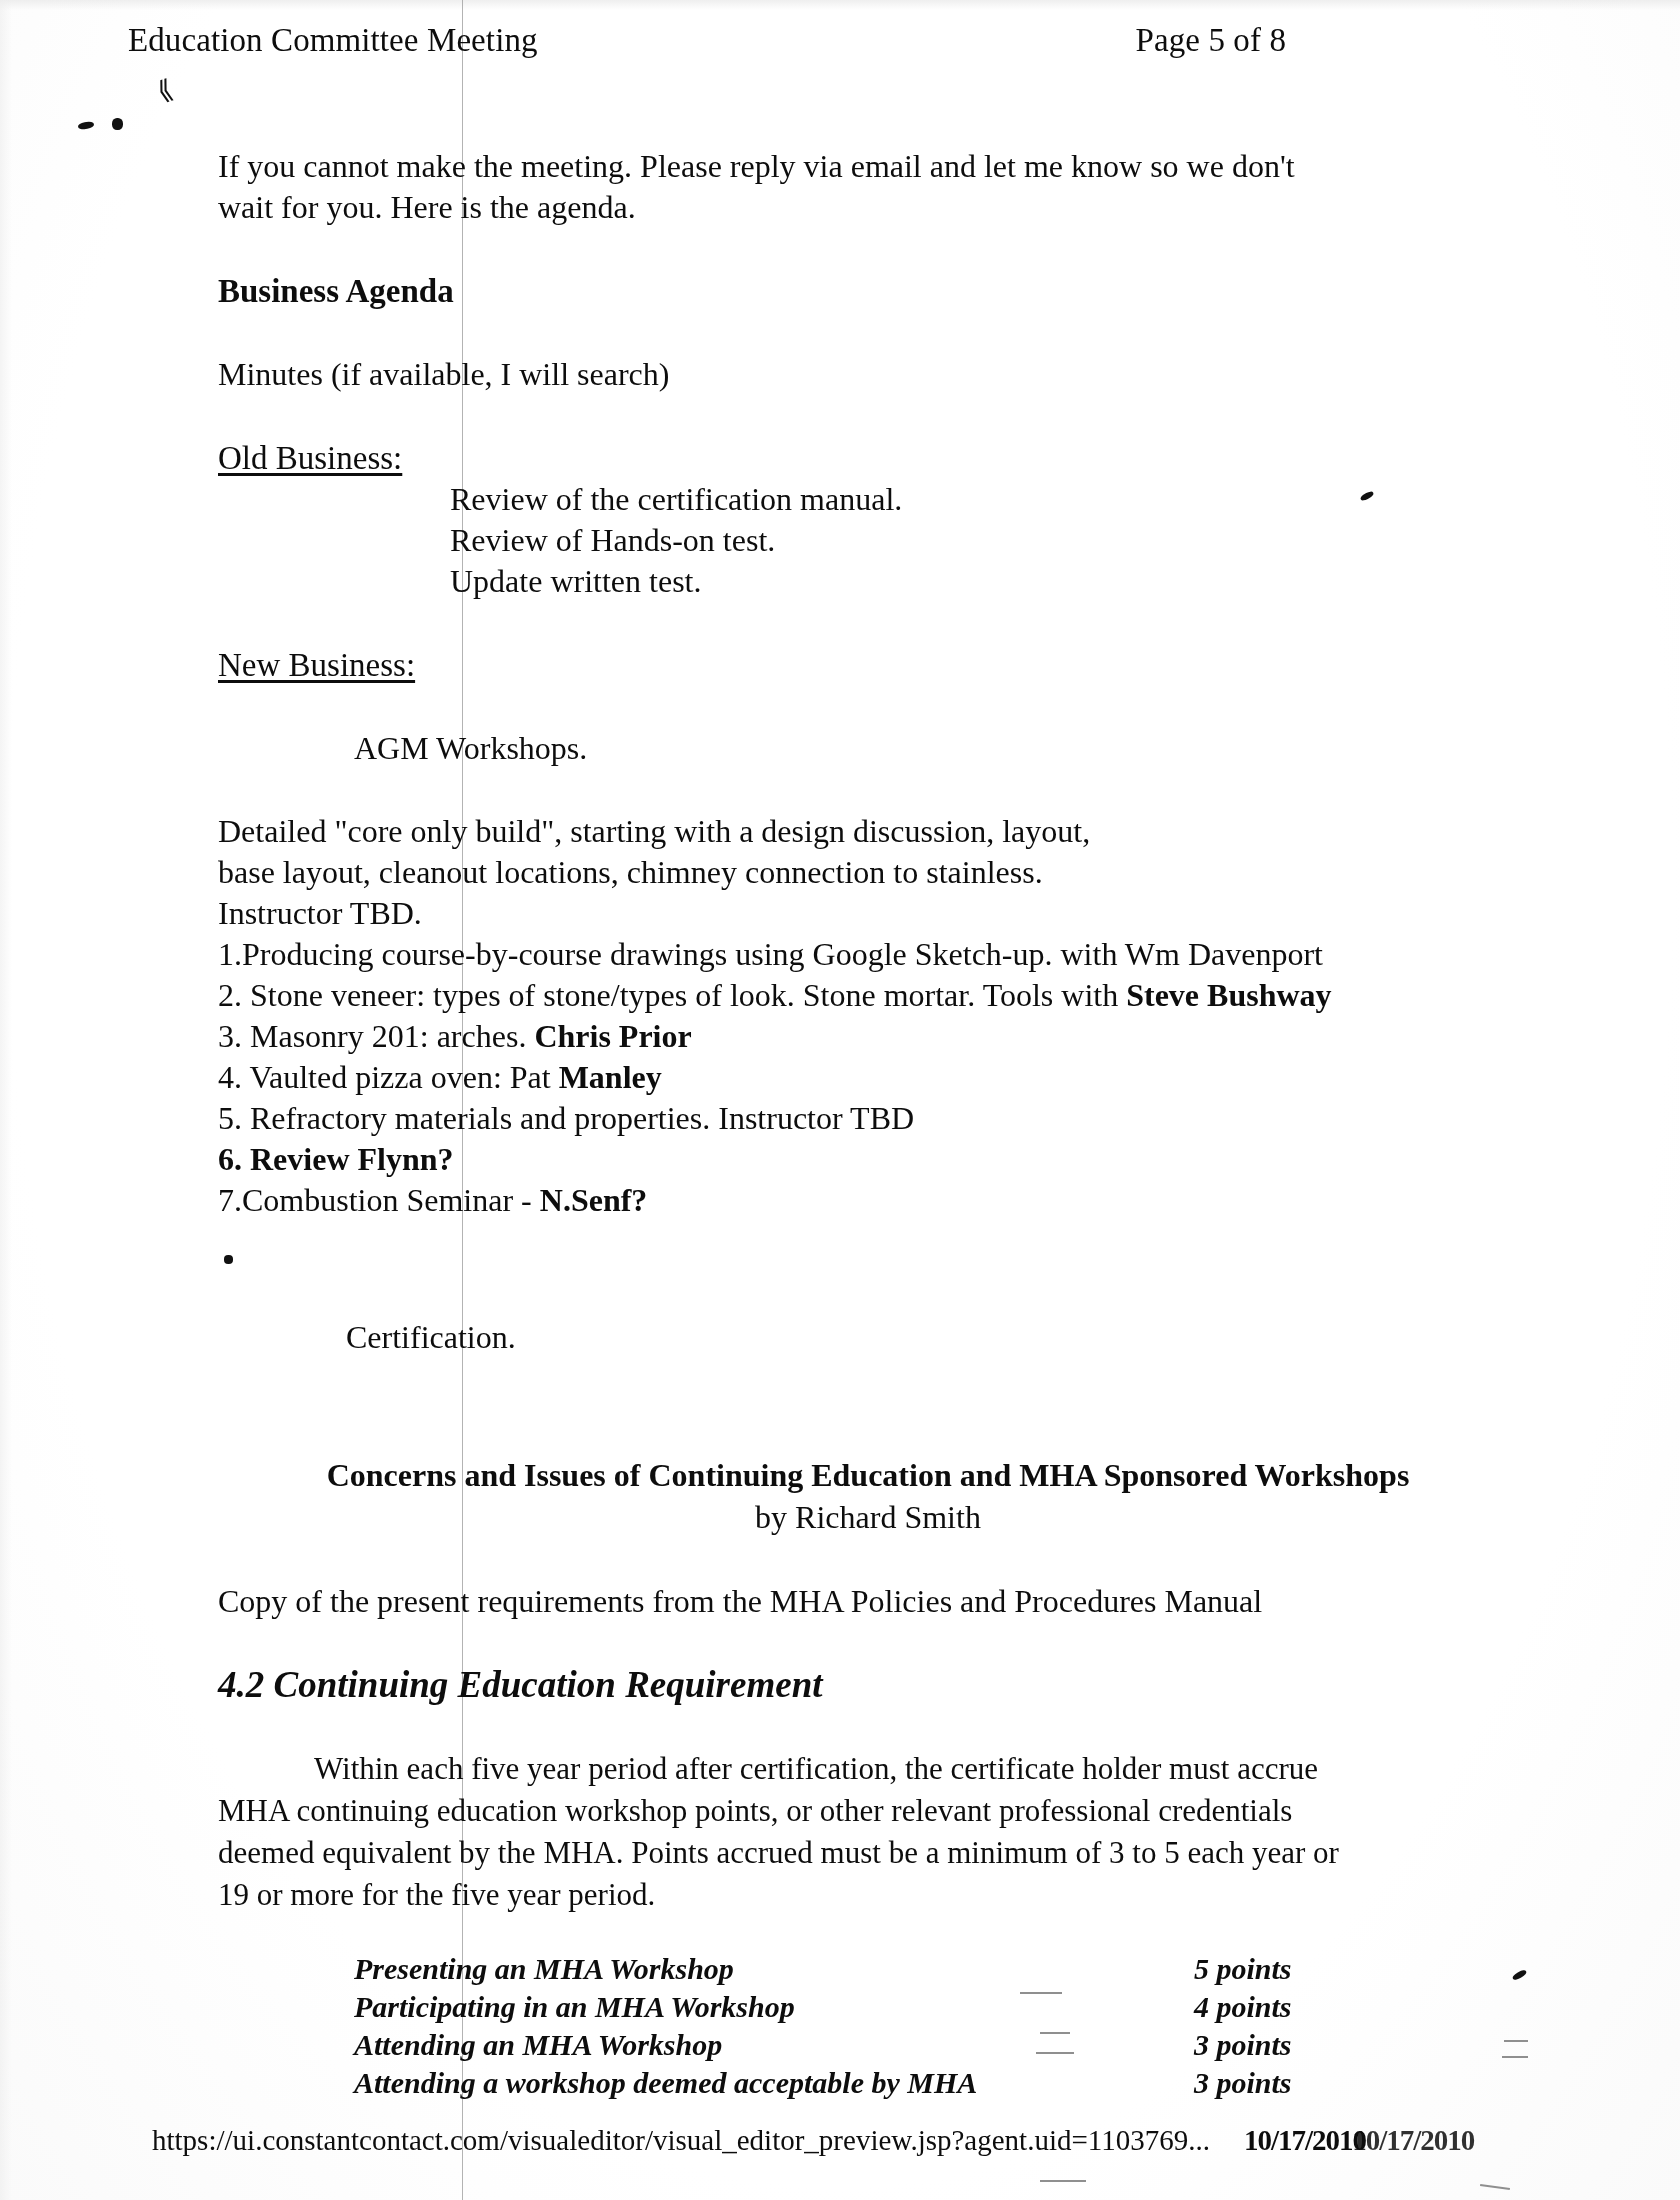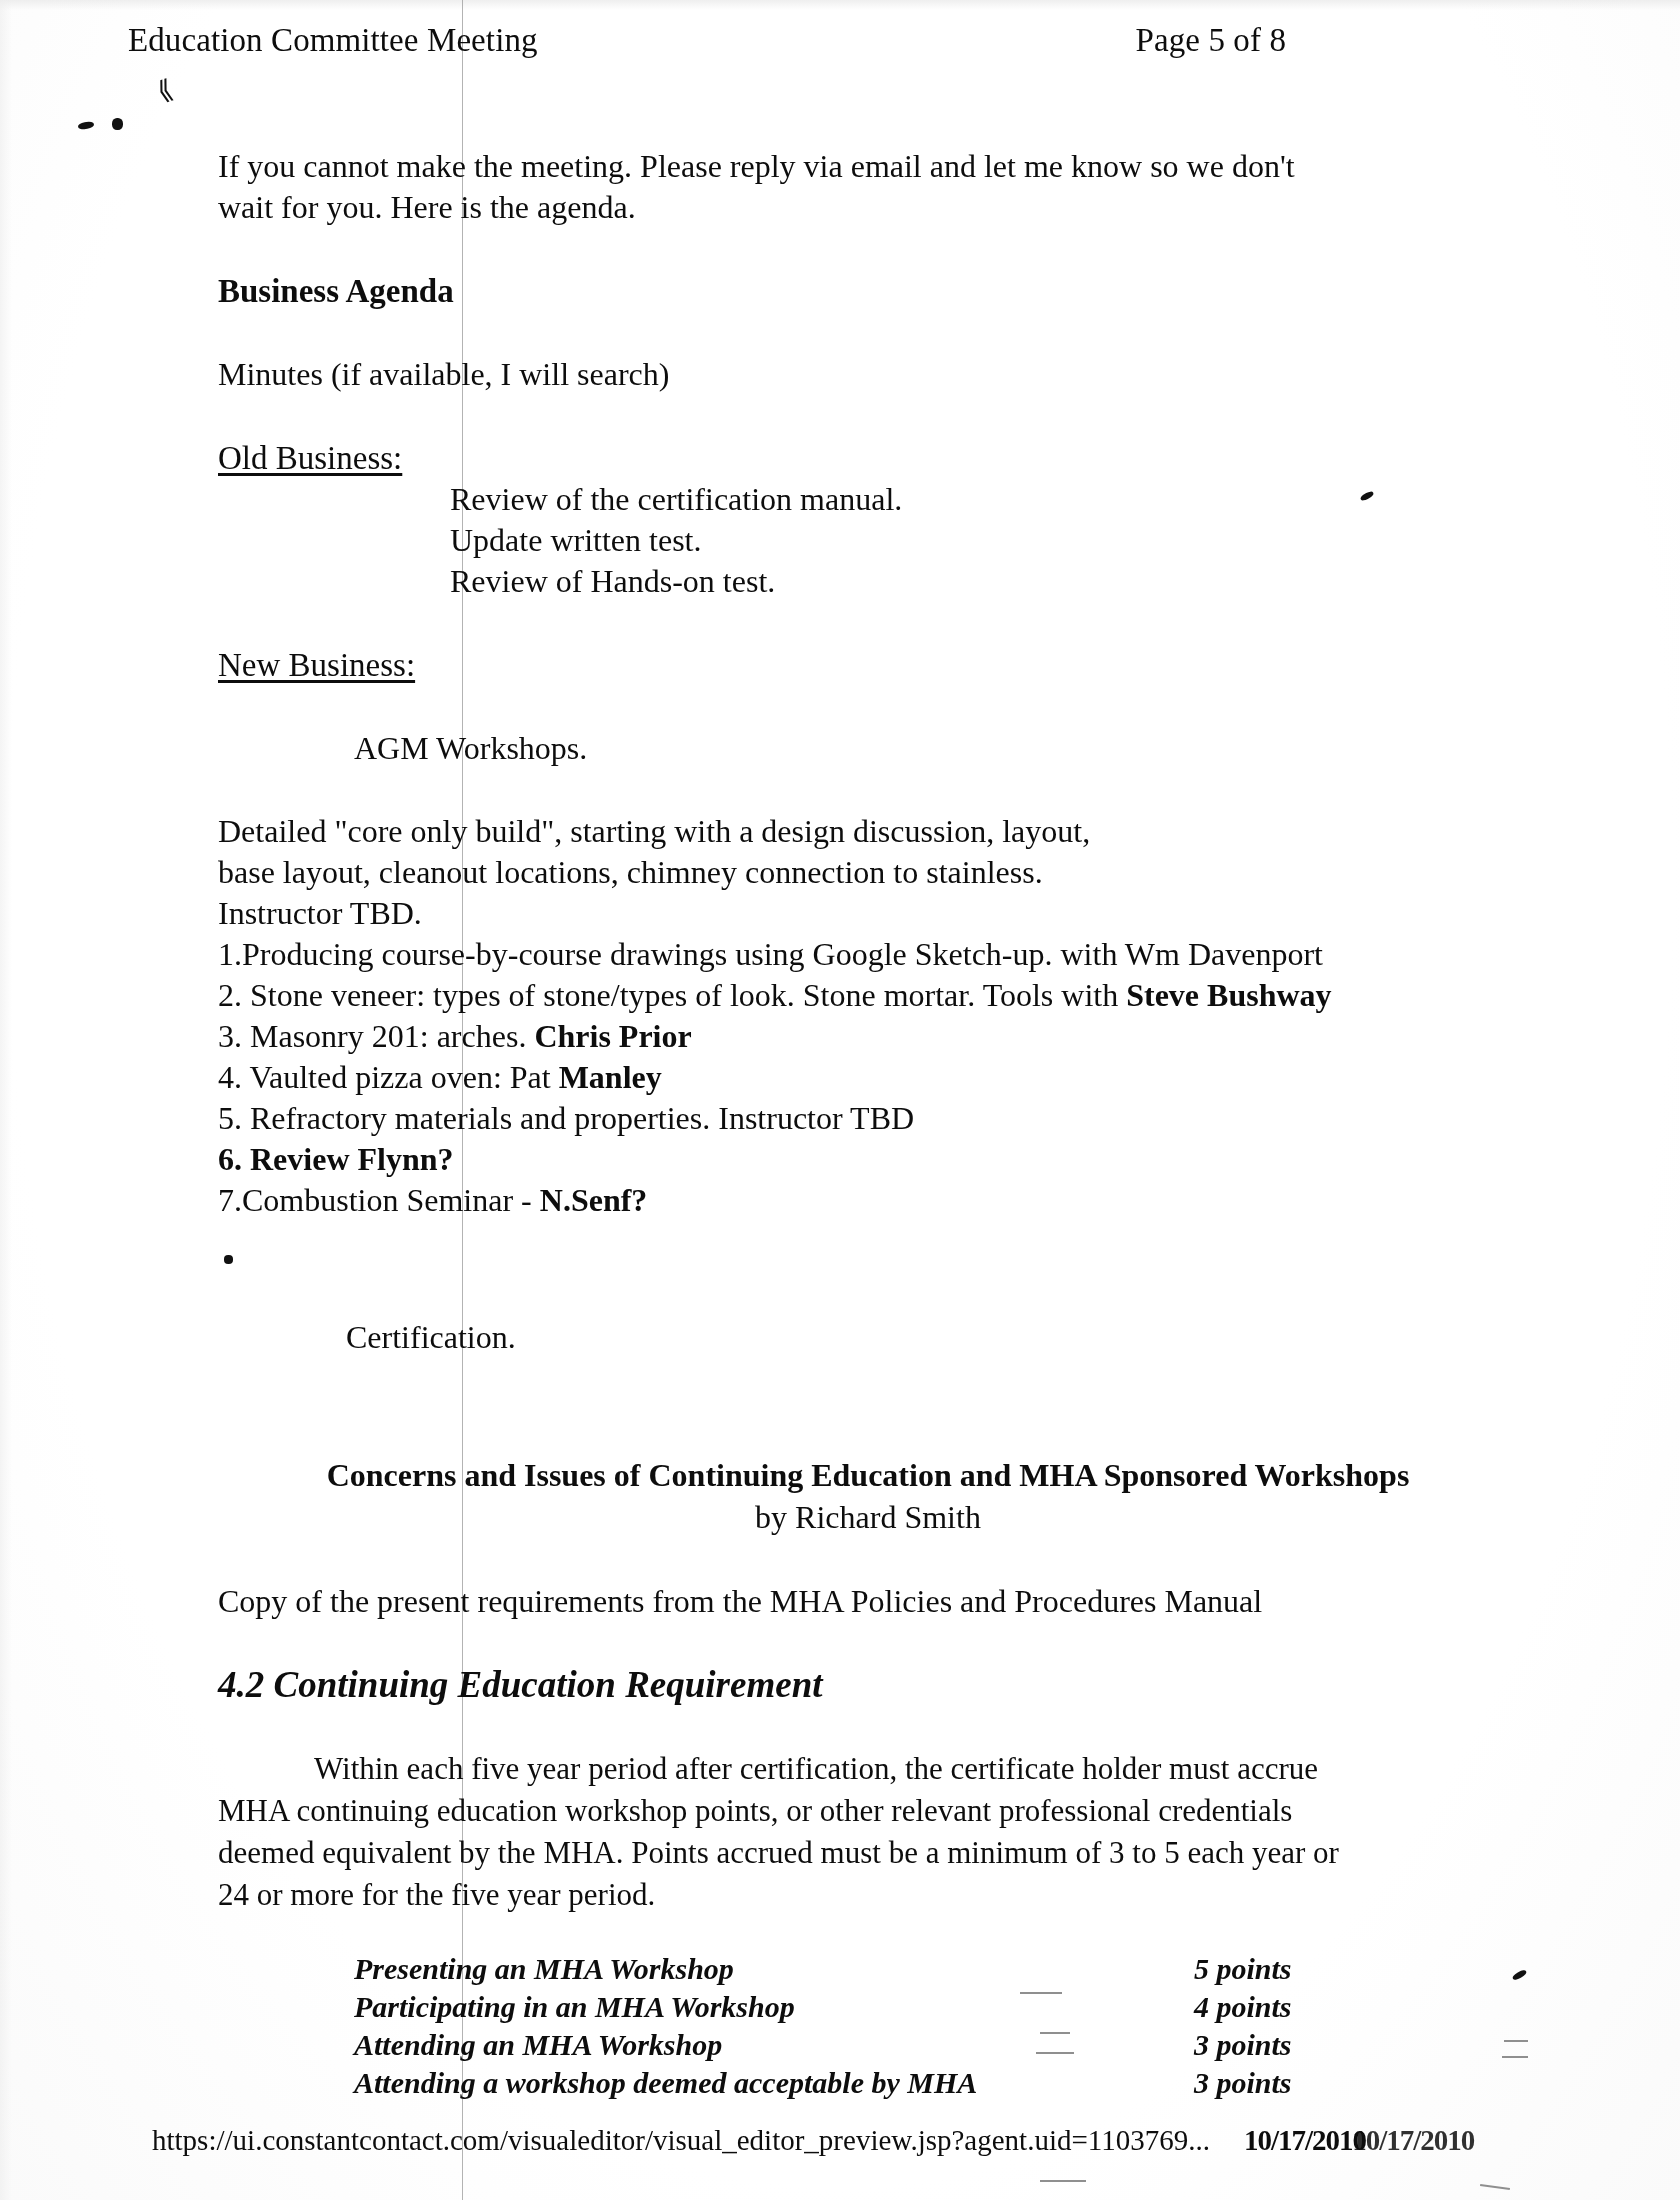--- a/index.html
+++ b/index.html
@@ -229,22 +229,22 @@
     <div class="h-bold">Business Agenda</div>
 
     <div class="gap-md"></div>
     <div class="para">Minutes (if available, I will search)</div>
 
     <div class="gap-md"></div>
     <div><span class="h-underline">Old Business:</span></div>
 
     <div class="indent-sub">
       <div class="para">Review of the certification manual.</div>
+      <div class="para">Review of Hands-on test.</div>
       <div class="para">Update written test.</div>
-      <div class="para">Review of Hands-on test.</div>
     </div>
 
     <div class="gap-md"></div>
     <div><span class="h-underline">New Business:</span></div>
 
     <div class="gap-md"></div>
     <div class="para indent-agm">AGM Workshops.</div>
 
     <div class="gap-md"></div>
     <div class="para">Detailed "core only build", starting with a design discussion, layout,</div>
@@ -284,21 +284,21 @@
     <div class="req-head">Copy of the present requirements from the MHA Policies and Procedures Manual</div>
 
     <div class="gap-md"></div>
     <div class="sec-head">4.2 Continuing Education Requirement</div>
 
     <div class="gap-md"></div>
     <div class="quote">
       <div><span class="first-indent"></span><span>Within each five year period after certification, the certificate holder must accrue</span></div>
       <div>MHA continuing education workshop points, or other relevant professional credentials</div>
       <div>deemed equivalent by the MHA. Points accrued must be a minimum of 3 to 5 each year or</div>
-      <div>24 or more for the five year period.</div>
+      <div>19 or more for the five year period.</div>
     </div>
 
     <table class="points-table">
       <tbody>
         <tr>
           <td>Presenting an MHA Workshop</td>
           <td class="val">5 points</td>
         </tr>
         <tr>
           <td>Participating in an MHA Workshop</td>

